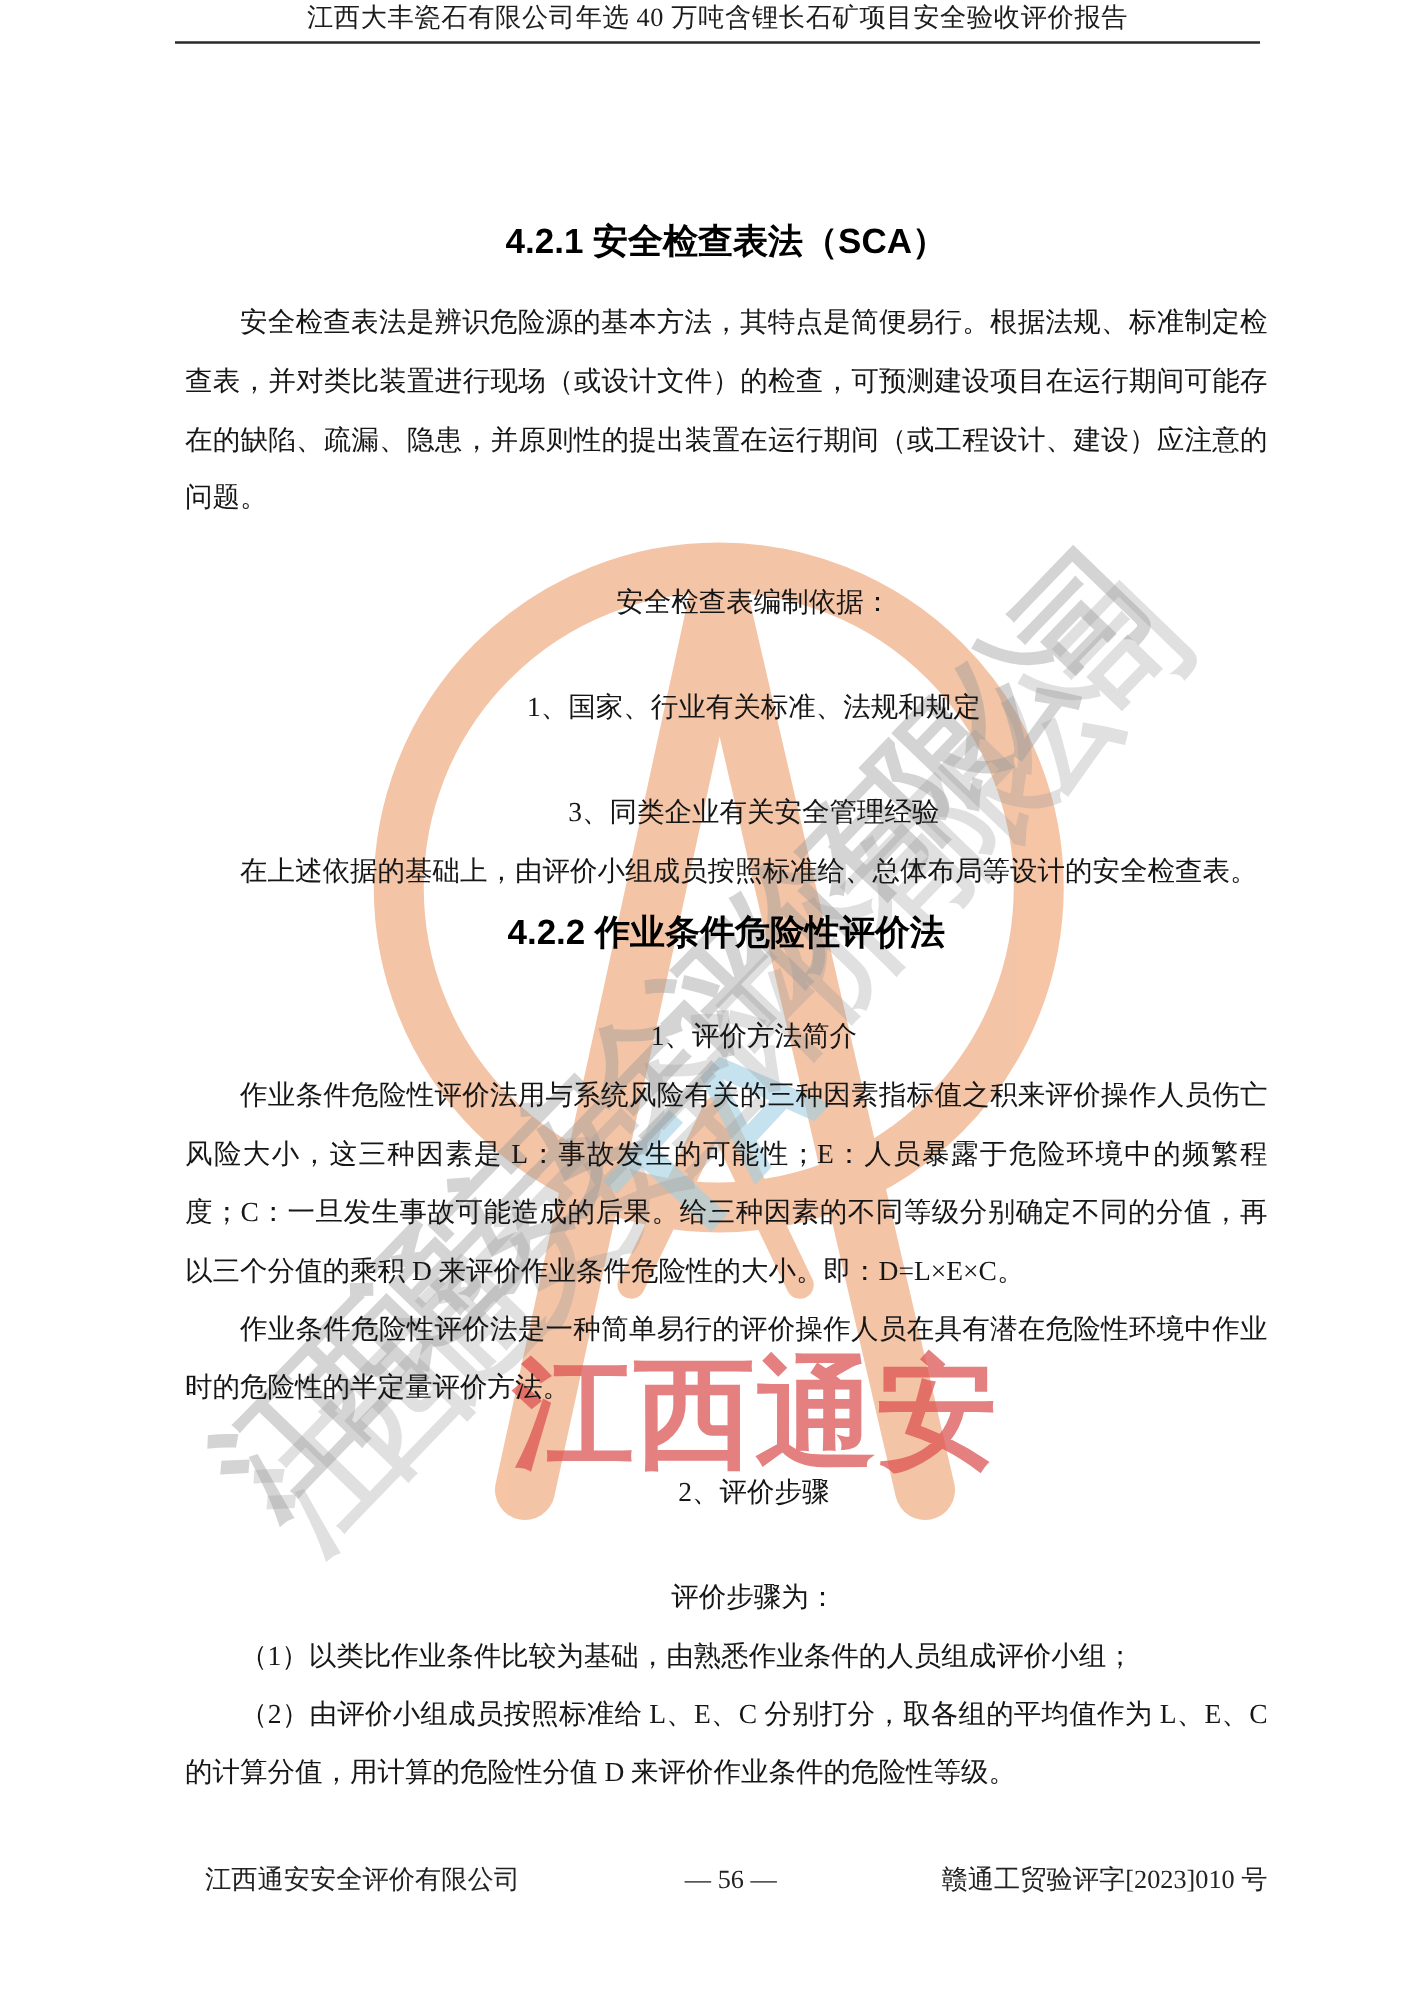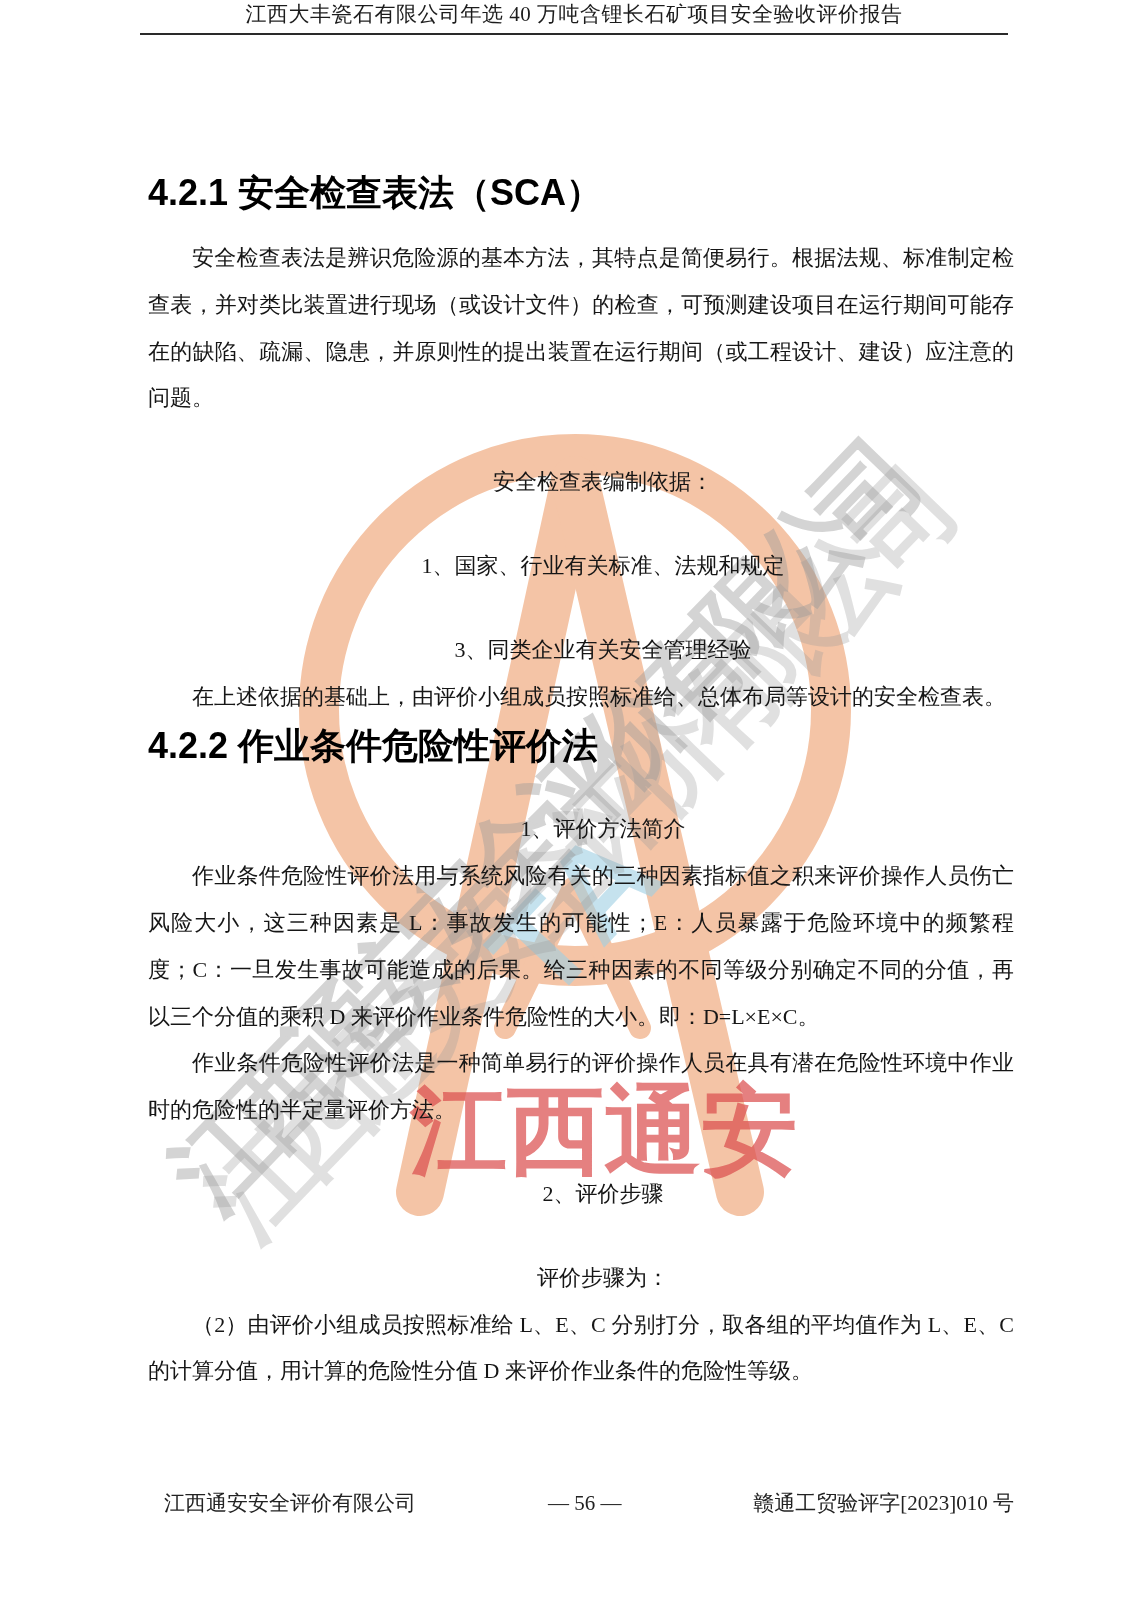--- a/index.html
+++ b/index.html
@@ -23,21 +23,21 @@
   }
   .header{position:absolute;left:140px;right:121px;top:0;z-index:1;}
   .header-title{
     text-align:center;
     font-size:21px;letter-spacing:0.5px;color:#1c1c1c;
   }
   .header-rule{margin-top:5px;border-bottom:2px solid #2a2a2a;height:0;}
   main{position:absolute;left:148px;width:866px;top:138px;z-index:1;}
   h2{
     font-family:"Liberation Sans","DejaVu Sans",sans-serif;
-    font-weight:bold;font-size:36px;line-height:46px;margin:32px 0 0 0;color:#000;
+    font-weight:bold;font-size:28px;line-height:46px;margin:32px 0 0 0;color:#000;text-align:center;
   }
   h2.second{margin-top:3px;}
   main p{
     font-size:22px;line-height:46.8px;margin:0;
     text-indent:2em;text-align:justify;color:#161616;
   }
   main p.line{text-align:center;margin-top:37px;}
   p.mt19{margin-top:19px;}
   p.mt6{margin-top:6px;}
   p.gap17{margin-top:17px;}
@@ -78,20 +78,21 @@
     <p class="line">1、国家、行业有关标准、法规和规定</p>
     <p class="line">3、同类企业有关安全管理经验</p>
     <p>在上述依据的基础上，由评价小组成员按照标准给、总体布局等设计的安全检查表。</p>
 
     <h2 class="second">4.2.2 作业条件危险性评价法</h2>
     <p class="line mt6">1、评价方法简介</p>
     <p>作业条件危险性评价法用与系统风险有关的三种因素指标值之积来评价操作人员伤亡风险大小，这三种因素是 L：事故发生的可能性；E：人员暴露于危险环境中的频繁程度；C：一旦发生事故可能造成的后果。给三种因素的不同等级分别确定不同的分值，再以三个分值的乘积 D 来评价作业条件危险性的大小。即：D=L×E×C。</p>
     <p>作业条件危险性评价法是一种简单易行的评价操作人员在具有潜在危险性环境中作业时的危险性的半定量评价方法。</p>
     <p class="line gap17">2、评价步骤</p>
     <p class="line">评价步骤为：</p>
+    <p>（1）以类比作业条件比较为基础，由熟悉作业条件的人员组成评价小组；</p>
     <p>（2）由评价小组成员按照标准给 L、E、C 分别打分，取各组的平均值作为 L、E、C 的计算分值，用计算的危险性分值 D 来评价作业条件的危险性等级。</p>
   </main>
 
   <div class="footer">
     <span class="f-left">江西通安安全评价有限公司</span>
     <span class="f-center">— 56 —</span>
     <span class="f-right">赣通工贸验评字[2023]010 号</span>
   </div>
 
 </div>

